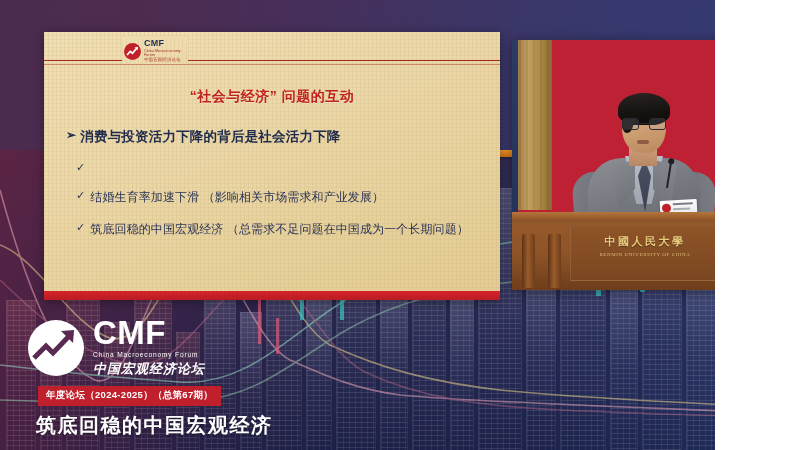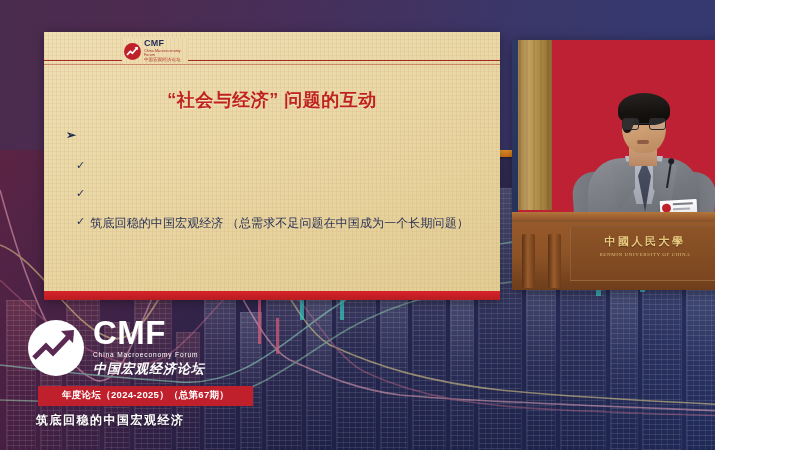--- a/index.html
+++ b/index.html
@@ -93,21 +93,21 @@
   }
   .slide-logo .sub {
     font-size:3.6px; color:#9a2b28; letter-spacing:.1px; margin-top:1.5px;
   }
   .slide-logo .sub2 {
     font-size:4.4px; color:#b03029; letter-spacing:.2px; margin-top:1px;
   }
 
   #slide h1 {
     position:absolute; left:0; top:56px; width:456px; text-align:center;
-    font-size:18px; font-weight:bold; color:#c0221d;
+    font-size:14px; font-weight:bold; color:#c0221d;
     letter-spacing:.5px; text-shadow:0 1px 0 rgba(255,255,255,.35);
   }
   .bullets { position:absolute; left:22px; top:96px; width:420px; }
   .b-main {
     font-size:13.5px; font-weight:bold; color:#1f2b4d;
     letter-spacing:.2px; margin-bottom:15px;
     display:flex; align-items:flex-start; gap:4px;
   }
   .b-main .mk { color:#1f2b4d; font-size:12px; line-height:1.3; }
   .b-sub {
@@ -305,24 +305,24 @@
   .logo-txt .cmf-en {
     font-size:6.6px; color:#fff; letter-spacing:.85px; margin-top:3px;
   }
   .logo-txt .cmf-cn {
     font-size:13px; color:#fff; margin-top:2px; letter-spacing:1px;
     font-family:"Liberation Serif", serif; font-style:italic; font-weight:bold;
   }
   .red-tag {
     display:inline-block; margin:8px 0 0 10px;
     background:#c0202c; color:#fff; font-size:9.5px; font-weight:bold;
-    padding:3px 24px 4px; letter-spacing:.3px;
+    padding:3px 8px 4px; letter-spacing:.3px;
   }
   .main-title {
-    margin:6px 0 0 8px; color:#fff; font-size:12px; font-weight:bold;
+    margin:6px 0 0 8px; color:#fff; font-size:20px; font-weight:bold;
     letter-spacing:1.5px; text-shadow:0 1px 3px rgba(0,0,0,.45);
     font-family:"Liberation Serif", serif;
   }
 </style>
 </head>
 <body>
 
 <div id="stage">
 
   <div class="city">
@@ -390,26 +390,28 @@
         <div class="sub">China Macroeconomy Forum</div>
         <div class="sub2">中国宏观经济论坛</div>
       </div>
     </div>
 
     <h1>“社会与经济” 问题的互动</h1>
 
     <div class="bullets">
       <div class="b-main">
         <span class="mk">➢</span>
+        <span>消费与投资活力下降的背后是社会活力下降</span>
       </div>
       <div class="b-sub">
         <span class="mk">✓</span>
       </div>
       <div class="b-sub">
         <span class="mk">✓</span>
+        <span>结婚生育率加速下滑 （影响相关市场需求和产业发展）</span>
       </div>
       <div class="b-sub">
         <span class="mk">✓</span>
         <span>筑底回稳的中国宏观经济 （总需求不足问题在中国成为一个长期问题）</span>
       </div>
     </div>
 
     <div class="botbar"></div>
   </div>
 

